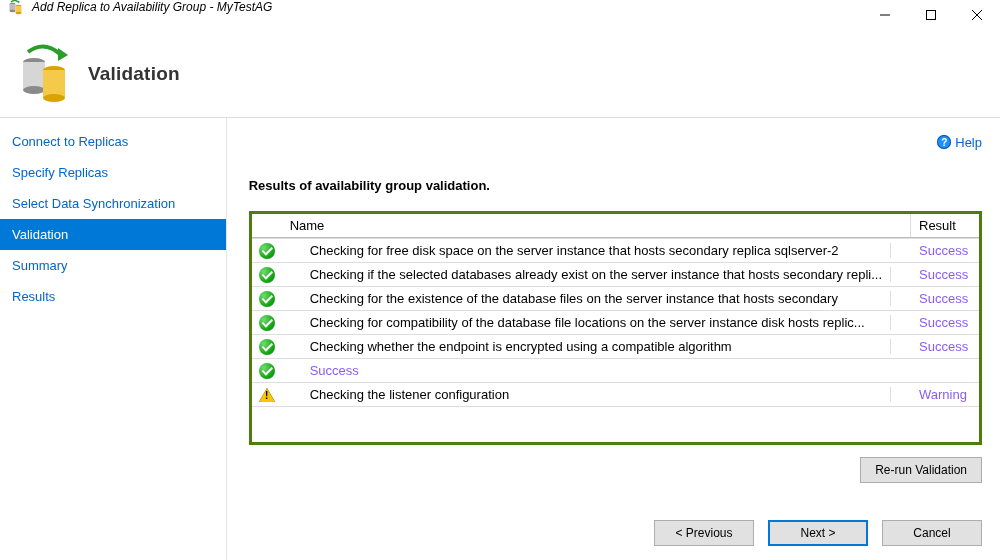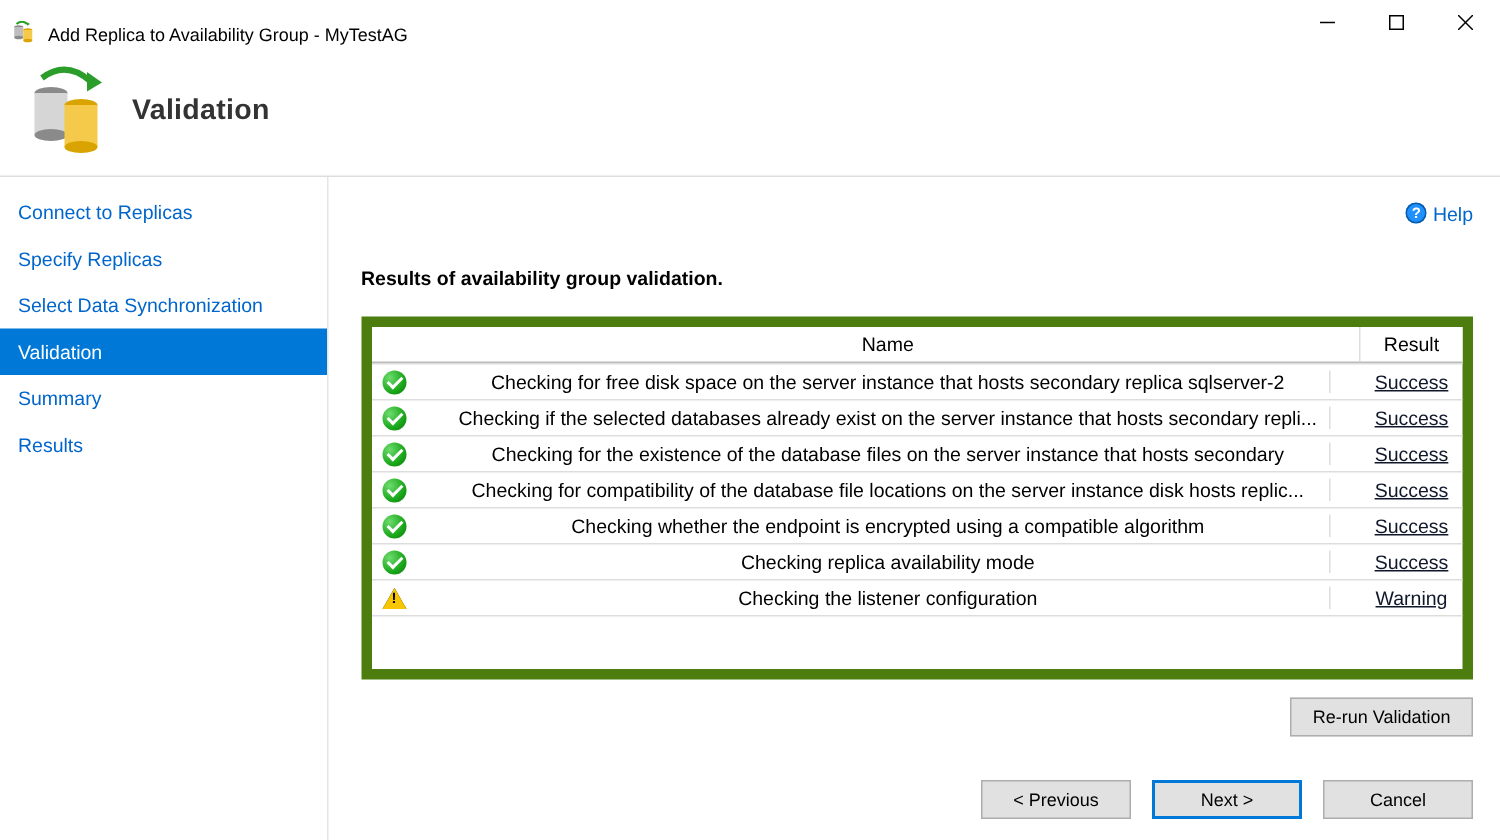--- a/index.html
+++ b/index.html
@@ -8,24 +8,25 @@
     font-family: "Segoe UI", Tahoma, sans-serif;
     font-size: 13px;
     background: #fff;
     color: #000;
     width: 1000px;
     height: 560px;
     overflow: hidden;
   }
   .titlebar {
     display: flex;
-    align-items: flex-end;
+    align-items: flex-start;
     height: 30px;
     padding: 0 0 0 8px;
     background: #fff;
+    font-style: italic;
   }
   .titlebar-icon {
     width: 16px; height: 16px; margin-right: 8px;
     position: relative;
   }
   .titlebar-icon svg { width:16px; height:16px; }
   .titlebar-text { flex: 0 0 auto; font-size: 12px; color:#000;}
   .titlebar-spacer { flex: 1 1 auto; }
   .winctl {
     width: 46px; height: 30px;
@@ -78,38 +79,37 @@
   .help-icon {
     width:14px; height:14px; border-radius:50%;
     background:#1e90ff; color:#fff; font-size:10px; font-weight:700;
     display:flex;align-items:center;justify-content:center;
     box-shadow: inset 0 0 0 1px #0b5aa5;
   }
   .section-heading {
     font-weight:700; font-size:13px; margin-top:26px; margin-bottom:18px;
   }
   .grid {
-    border:7px solid #4d7c0f;
+    border:3px solid #4d7c0f;
     width: 100%;
-    text-align: center;
   }
   .grid-header {
     display:flex; background:#fff; border-bottom:1px solid #bbb; font-size:13px;
   }
   .col-icon { width:30px; flex:0 0 30px; }
   .col-name { flex: 1 1 auto; padding:4px 8px; border-right:1px solid #ddd;}
   .col-result { width:68px; flex:0 0 68px; padding:4px 8px;}
   .grid-row {
     display:flex; align-items:center; border-top:1px solid #ddd; height:24px;
     font-size:13px;
     gap:20px;
   }
   .grid-row .col-icon { display:flex; align-items:center; justify-content:center; }
   .grid-row .col-name { white-space:nowrap; overflow:hidden; text-overflow:ellipsis; padding:0 8px;}
-  .grid-row .col-result a { color:#0f172a; text-decoration: underline; cursor:pointer;}
+  .grid-row .col-result a { color:#8b5cf6; cursor:pointer;}
   .status-success {
     width:16px;height:16px;border-radius:50%;
     background: radial-gradient(circle at 30% 30%, #6edc6e, #1aa71a 60%, #0b7a0b);
     display:flex;align-items:center;justify-content:center;
   }
   .status-success::after{
     content:""; width:4px;height:8px;border:solid #fff;border-width:0 2px 2px 0;
     transform: rotate(45deg) translate(-0.5px,-1px);
   }
   .status-warning {
@@ -245,21 +245,20 @@
             <div class="col-icon">
               <span class="status-success"></span>
             </div>
             <div class="col-name">Checking whether the endpoint is encrypted using a compatible algorithm</div>
             <div class="col-result"><a>Success</a></div>
           </div>
           <div class="grid-row">
             <div class="col-icon">
               <span class="status-success"></span>
             </div>
-            <div class="col-name">Checking replica availability mode</div>
             <div class="col-result"><a>Success</a></div>
           </div>
           <div class="grid-row">
             <div class="col-icon">
               <span class="status-warning"></span>
             </div>
             <div class="col-name">Checking the listener configuration</div>
             <div class="col-result"><a>Warning</a></div>
           </div>
         </div>

